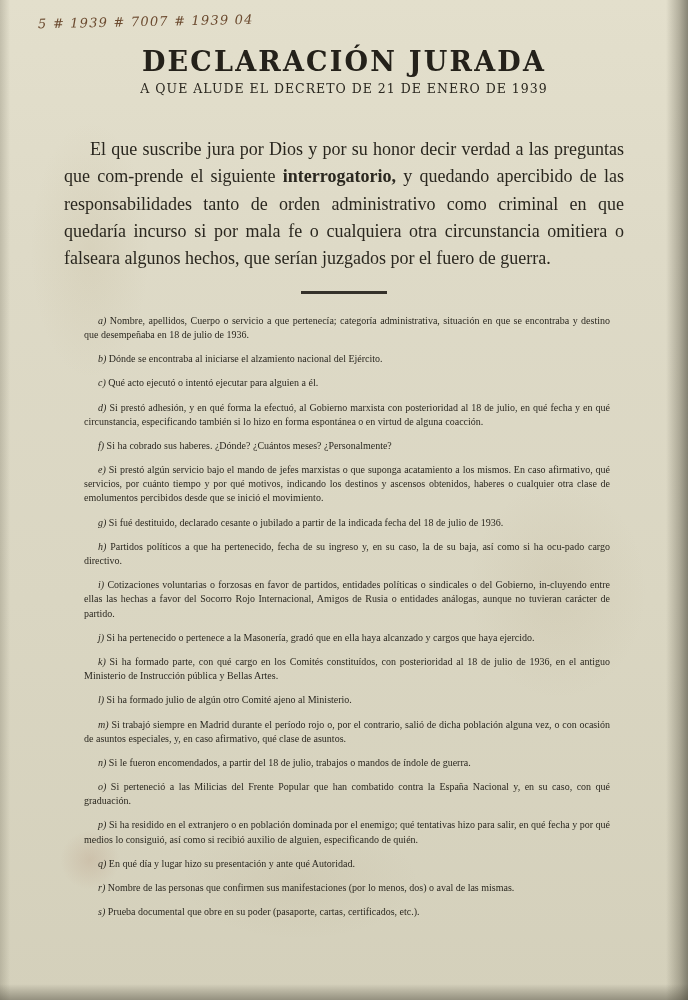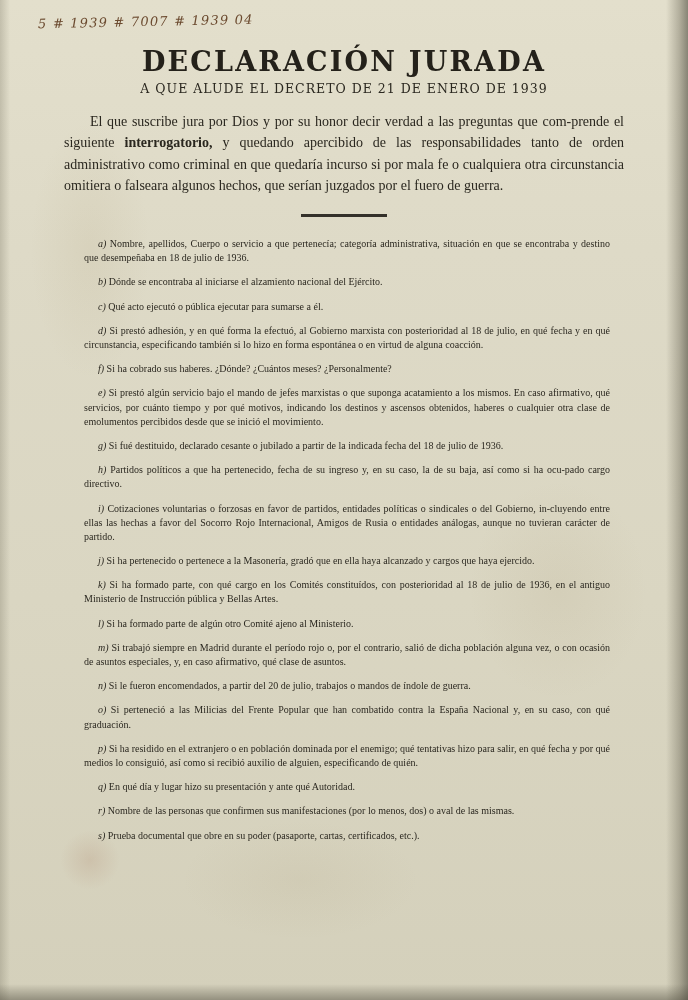--- a/index.html
+++ b/index.html
@@ -79,22 +79,22 @@
   .subtitle {
     text-align: center;
     font-family: "DejaVu Serif", serif;
     font-size: 12.5px;
     letter-spacing: 1.0px;
     color: #2b2820;
     margin-top: 4px;
   }
 
   .preamble {
-    margin-top: 15px;
-    font-size: 14px;
+    margin-top: 40px;
+    font-size: 18px;
     line-height: 1.52;
     text-align: justify;
     text-indent: 26px;
     color: #2a271f;
   }
   .preamble b {
     font-weight: 700;
   }
 
   .rule {
@@ -149,32 +149,32 @@
     <div class="title">DECLARACIÓN JURADA</div>
     <div class="subtitle">A QUE ALUDE EL DECRETO DE 21 DE ENERO DE 1939</div>
 
     <p class="preamble"><span>El que suscribe jura por Dios y por su honor decir verdad a las preguntas que com-prende el siguiente </span><b>interrogatorio,</b><span> y quedando apercibido de las responsabilidades tanto de orden administrativo como criminal en que quedaría incurso si por mala fe o cualquiera otra circunstancia omitiera o falseara algunos hechos, que serían juzgados por el fuero de guerra.</span></p>
 
     <div class="rule"></div>
 
     <div class="qlist">
       <p class="qitem"><span class="lbl">a)</span> <span>Nombre, apellidos, Cuerpo o servicio a que pertenecía; categoría administrativa, situación en que se encontraba y destino que desempeñaba en 18 de julio de 1936.</span></p>
       <p class="qitem"><span class="lbl">b)</span> <span>Dónde se encontraba al iniciarse el alzamiento nacional del Ejército.</span></p>
-      <p class="qitem"><span class="lbl">c)</span> <span>Qué acto ejecutó o pública ejecutar para sumarse a él.</span></p>
+      <p class="qitem"><span class="lbl">c)</span> <span>Qué acto ejecutó o intentó ejecutar para alguien a él.</span></p>
       <p class="qitem"><span class="lbl">d)</span> <span>Si prestó adhesión, y en qué forma la efectuó, al Gobierno marxista con posterioridad al 18 de julio, en qué fecha y en qué circunstancia, especificando también si lo hizo en forma espontánea o en virtud de alguna coacción.</span></p>
       <p class="qitem"><span class="lbl">f)</span> <span>Si ha cobrado sus haberes. ¿Dónde? ¿Cuántos meses? ¿Personalmente?</span></p>
       <p class="qitem"><span class="lbl">e)</span> <span>Si prestó algún servicio bajo el mando de jefes marxistas o que suponga acatamiento a los mismos. En caso afirmativo, qué servicios, por cuánto tiempo y por qué motivos, indicando los destinos y ascensos obtenidos, haberes o cualquier otra clase de emolumentos percibidos desde que se inició el movimiento.</span></p>
       <p class="qitem"><span class="lbl">g)</span> <span>Si fué destituido, declarado cesante o jubilado a partir de la indicada fecha del 18 de julio de 1936.</span></p>
       <p class="qitem"><span class="lbl">h)</span> <span>Partidos políticos a que ha pertenecido, fecha de su ingreso y, en su caso, la de su baja, así como si ha ocu-pado cargo directivo.</span></p>
       <p class="qitem"><span class="lbl">i)</span> <span>Cotizaciones voluntarias o forzosas en favor de partidos, entidades políticas o sindicales o del Gobierno, in-cluyendo entre ellas las hechas a favor del Socorro Rojo Internacional, Amigos de Rusia o entidades análogas, aunque no tuvieran carácter de partido.</span></p>
       <p class="qitem"><span class="lbl">j)</span> <span>Si ha pertenecido o pertenece a la Masonería, gradó que en ella haya alcanzado y cargos que haya ejercido.</span></p>
       <p class="qitem"><span class="lbl">k)</span> <span>Si ha formado parte, con qué cargo en los Comités constituídos, con posterioridad al 18 de julio de 1936, en el antiguo Ministerio de Instrucción pública y Bellas Artes.</span></p>
-      <p class="qitem"><span class="lbl">l)</span> <span>Si ha formado parte de algún otro Comité ajeno al Ministerio.</span></p>
+      <p class="qitem"><span class="lbl">l)</span> <span>Si ha formado julio de algún otro Comité ajeno al Ministerio.</span></p>
       <p class="qitem"><span class="lbl">m)</span> <span>Si trabajó siempre en Madrid durante el período rojo o, por el contrario, salió de dicha población alguna vez, o con ocasión de asuntos especiales, y, en caso afirmativo, qué clase de asuntos.</span></p>
-      <p class="qitem"><span class="lbl">n)</span> <span>Si le fueron encomendados, a partir del 20 de julio, trabajos o mandos de índole de guerra.</span></p>
+      <p class="qitem"><span class="lbl">n)</span> <span>Si le fueron encomendados, a partir del 18 de julio, trabajos o mandos de índole de guerra.</span></p>
       <p class="qitem"><span class="lbl">o)</span> <span>Si perteneció a las Milicias del Frente Popular que han combatido contra la España Nacional y, en su caso, con qué graduación.</span></p>
       <p class="qitem"><span class="lbl">p)</span> <span>Si ha residido en el extranjero o en población dominada por el enemigo; qué tentativas hizo para salir, en qué fecha y por qué medios lo consiguió, así como si recibió auxilio de alguien, especificando de quién.</span></p>
       <p class="qitem"><span class="lbl">q)</span> <span>En qué día y lugar hizo su presentación y ante qué Autoridad.</span></p>
       <p class="qitem"><span class="lbl">r)</span> <span>Nombre de las personas que confirmen sus manifestaciones (por lo menos, dos) o aval de las mismas.</span></p>
       <p class="qitem"><span class="lbl">s)</span> <span>Prueba documental que obre en su poder (pasaporte, cartas, certificados, etc.).</span></p>
 
     </div>
 
   </div>
 

